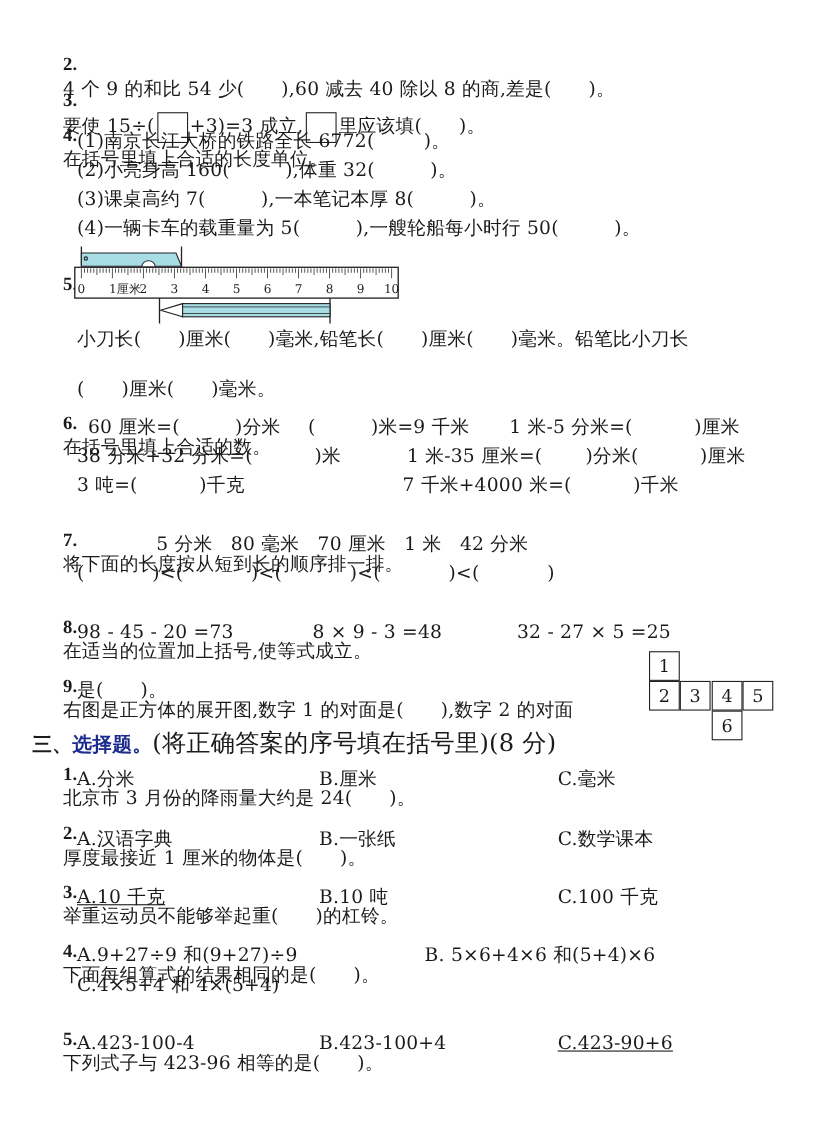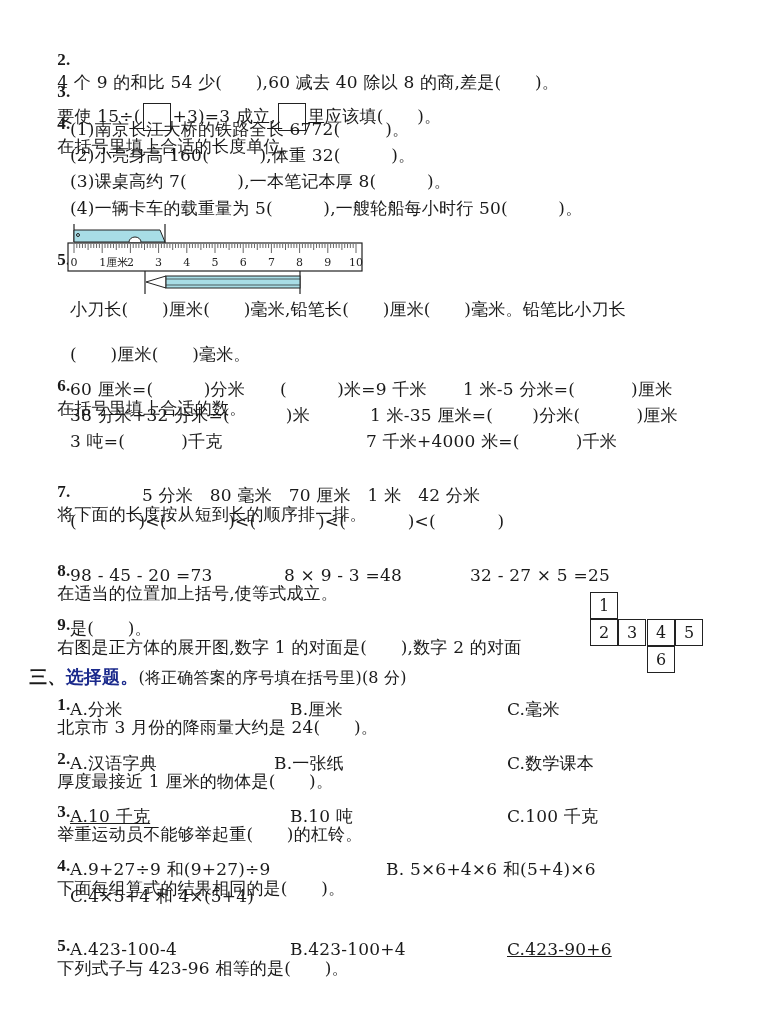--- a/index.html
+++ b/index.html
@@ -2,21 +2,21 @@
 <html><head>
 <meta charset="utf-8">
 <style>
   html,body{margin:0;padding:0;background:#fff;}
   body{width:760px;height:1024px;position:relative;overflow:hidden;
        font-family:"DejaVu Serif","Liberation Serif",serif;color:#1a1a1a;}
   .line{position:absolute;font-size:17px;line-height:22px;white-space:pre;letter-spacing:0.2px;}
   .num{font-family:"Liberation Serif","DejaVu Serif",serif;font-weight:bold;font-size:17px;}
   .sec{font-weight:bold;font-size:18px;}
   .sec-blue{color:#1b2a8c;font-weight:bold;}
-  .note{font-family:"DejaVu Serif",serif;font-size:16px;}
+  .note{font-family:"DejaVu Serif",serif;font-size:22px;}
   .box{display:inline-block;width:26px;height:26px;border:1.5px solid #222;vertical-align:middle;margin:0 2px;}
   .net{position:absolute;}
   .cell{position:absolute;width:28px;height:27px;border:1.5px solid #222;box-sizing:border-box;
         display:flex;align-items:center;justify-content:center;font-size:16px;font-family:"DejaVu Serif",serif;}
   .abs{position:absolute;}
 </style>
 </head>
 <body>
 
 <div class="line" style="left:46px;top:26px;">
@@ -179,21 +179,21 @@
   </g>
 </svg>
 
 <div class="line" style="left:70px;top:298px;">小刀长(      )厘米(      )毫米,铅笔长(      )厘米(      )毫米。铅笔比小刀长</div>
 <div class="line" style="left:70px;top:343px;">(      )厘米(      )毫米。</div>
 
 <div class="line" style="left:46px;top:352px;">
   <span class="num">6.</span>
   <span>在括号里填上合适的数。</span>
 </div>
-<div class="line" style="left:70px;top:378px;">60 厘米=(         )分米</div>
+<div class="line" style="left:80px;top:378px;">60 厘米=(         )分米</div>
 <div class="line" style="left:280px;top:378px;">(         )米=9 千米</div>
 <div class="line" style="left:463px;top:378px;">1 米-5 分米=(          )厘米</div>
 <div class="line" style="left:70px;top:404px;">38 分米+32 分米=(          )米</div>
 <div class="line" style="left:370px;top:404px;">1 米-35 厘米=(       )分米(          )厘米</div>
 <div class="line" style="left:70px;top:430px;">3 吨=(          )千克</div>
 <div class="line" style="left:366px;top:430px;">7 千米+4000 米=(          )千米</div>
 
 <div class="line" style="left:46px;top:458px;">
   <span class="num">7.</span>
   <span>将下面的长度按从短到长的顺序排一排。</span>
@@ -234,21 +234,21 @@
 </div>
 <div class="line" style="left:70px;top:698px;">A.分米</div>
 <div class="line" style="left:290px;top:698px;">B.厘米</div>
 <div class="line" style="left:507px;top:698px;">C.毫米</div>
 
 <div class="line" style="left:46px;top:725px;">
   <span class="num">2.</span>
   <span>厚度最接近 1 厘米的物体是(      )。</span>
 </div>
 <div class="line" style="left:70px;top:752px;">A.汉语字典</div>
-<div class="line" style="left:274px;top:752px;">B.一张纸</div>
+<div class="line" style="left:290px;top:752px;">B.一张纸</div>
 <div class="line" style="left:507px;top:752px;">C.数学课本</div>
 
 <div class="line" style="left:46px;top:778px;">
   <span class="num">3.</span>
   <span>举重运动员不能够举起重(      )的杠铃。</span>
 </div>
 <div class="line" style="left:70px;top:805px;text-decoration:underline;">A.10 千克</div>
 <div class="line" style="left:290px;top:805px;">B.10 吨</div>
 <div class="line" style="left:507px;top:805px;">C.100 千克</div>
 

